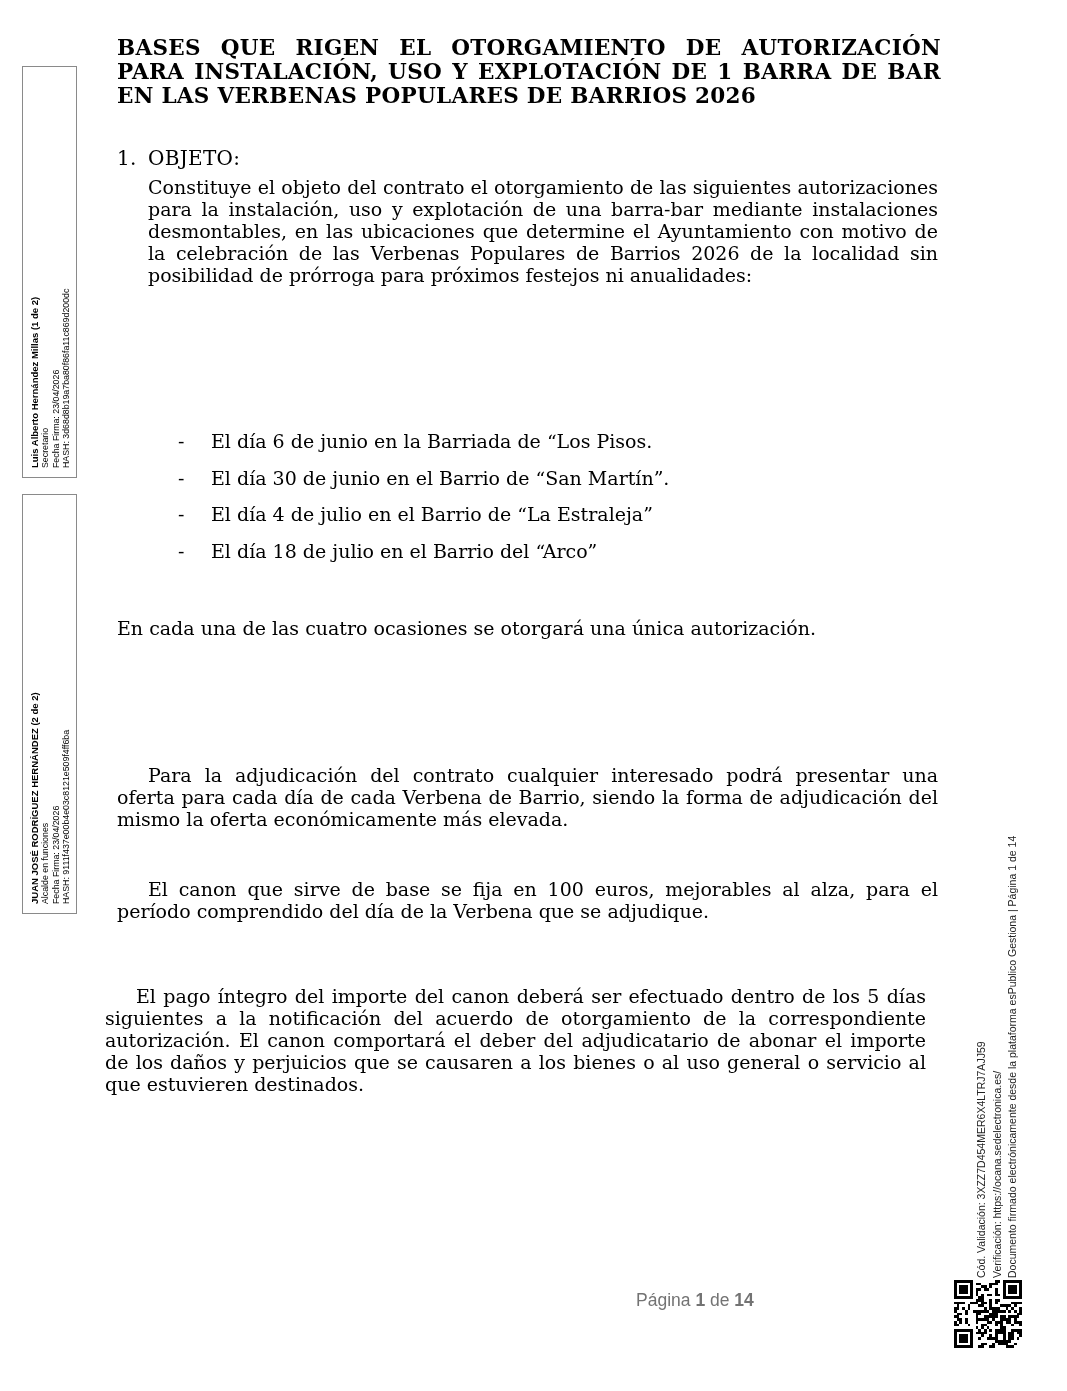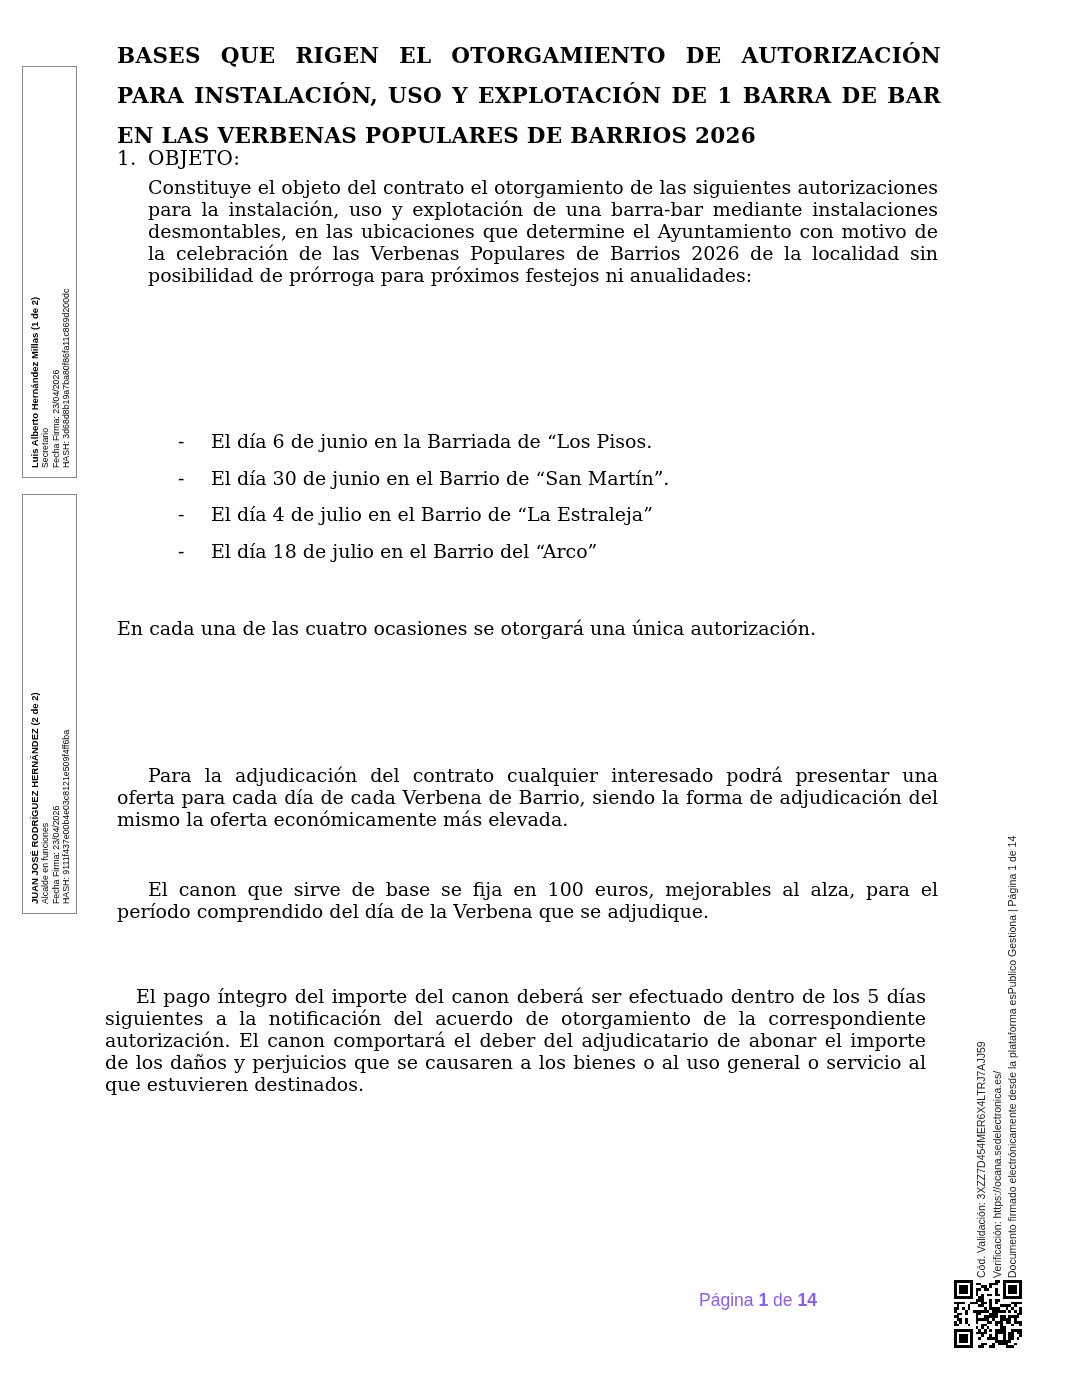--- a/index.html
+++ b/index.html
@@ -29,21 +29,21 @@
     text-align:left;
     white-space:nowrap;
   }
   .sig-rot.first{width:392px;}
   .sig-rot.second{width:400px;}
   .sig-name{font-size:9.5px;font-weight:bold;line-height:11px;}
   .sig-line{font-size:8.8px;line-height:10.5px;}
   
   .doc-title{
     position:absolute;left:117px;top:36px;width:824px;
-    font-size:21.5px;font-weight:bold;line-height:40px;
+    font-size:21.5px;font-weight:bold;line-height:24px;
     text-align:justify;letter-spacing:.3px;
   }
   .sec-head{
     position:absolute;left:117px;
     font-size:20px;font-weight:normal;letter-spacing:.3px;
   }
   .sec-head.h1{top:146px;}
   .sec-head.h2{top:668px;}
   .sec-num{display:inline-block;width:31px;}
   .body-par{
@@ -54,24 +54,24 @@
   .p-objeto{left:148px;top:176px;width:790px;}
   .bullet-list{position:absolute;left:178px;top:423px;width:720px;}
   .bullet-item{display:flex;font-size:19px;line-height:36.6px;}
   .bullet-marker{width:33px;flex:none;}
   .closing-par{left:117px;top:598px;width:824px;text-align:left;margin-top:19px;}
   .p2a{left:117px;top:764px;width:821px;text-indent:31px;}
   .p2b{left:117px;top:878px;width:821px;text-indent:31px;}
   .p2c{left:105px;top:985px;width:821px;text-indent:31px;}
   
   .footer{
-    position:absolute;top:1290px;left:608px;width:300px;
-    text-align:center;
+    position:absolute;top:1290px;left:636px;width:300px;
+    text-align:left;
     font-family:"Liberation Sans", sans-serif;
-    font-size:17.5px;color:#8b5cf6;
+    font-size:17.5px;color:#737373;
   }
   .footer b{font-weight:bold;}
   
   .side-strip{
     position:absolute;left:974px;top:1278px;width:478px;
     transform:rotate(-90deg);transform-origin:0 0;
     font-family:"Liberation Sans", sans-serif;
     font-size:10.5px;line-height:15.5px;color:#222;
     white-space:nowrap;
   }

